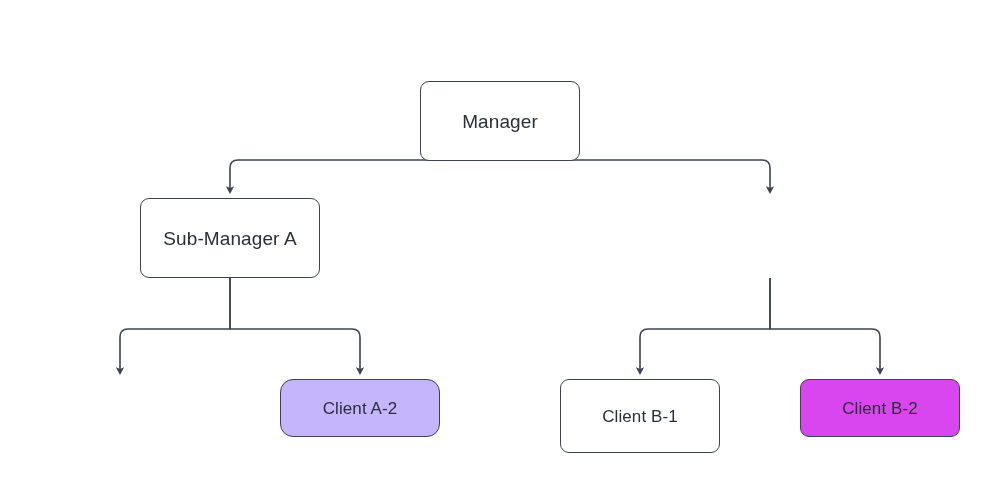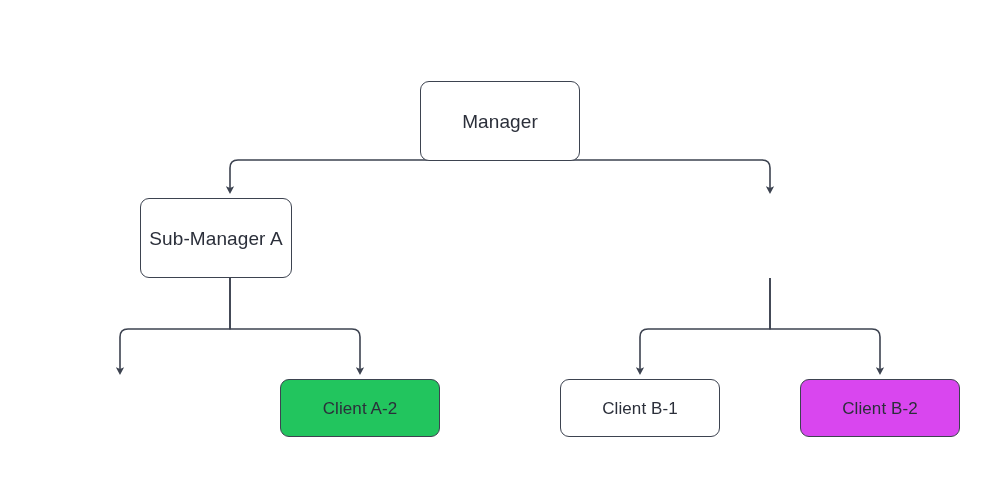--- a/index.html
+++ b/index.html
@@ -73,31 +73,31 @@
       <path d="M 770 278 L 770 329 L 648 329 Q 640 329 640 337 L 640 371" marker-end="url(#arrowhead)"></path>
 
       <path d="M 770 278 L 770 329 L 872 329 Q 880 329 880 337 L 880 371" marker-end="url(#arrowhead)"></path>
     </g>
   </svg>
 
   <div class="node" id="node-manager" style="left: 420px; top: 38px; width: 160px; height: 80px; font-size: 19px; background: rgb(255, 255, 255); border-color: rgb(61, 67, 80); color: rgb(43, 47, 58); margin-top: 43px;">
     <span class="node-label">Manager</span>
   </div>
 
-  <div class="node" id="node-sub-manager-a" style="left: 140px; top: 198px; width: 152px; height: 80px; font-size: 19px; background: rgb(255, 255, 255); border-color: rgb(61, 67, 80); color: rgb(43, 47, 58);">
+  <div class="node" id="node-sub-manager-a" style="left: 140px; top: 198px; width: 180px; height: 80px; font-size: 19px; background: rgb(255, 255, 255); border-color: rgb(61, 67, 80); color: rgb(43, 47, 58);">
     <span class="node-label">Sub-Manager A</span>
   </div>
 
 
 
-  <div class="node" id="node-client-a-2" style="left: 280px; top: 379px; width: 160px; height: 58px; font-size: 17px; background: #22c55e; border-color: rgb(61, 67, 80); color: rgb(43, 47, 58);">
+  <div class="node" id="node-client-a-2" style="left: 280px; top: 379px; width: 160px; height: 58px; font-size: 17px; background: #c4b5fd; border-color: rgb(61, 67, 80); color: rgb(43, 47, 58); border-radius: 13px;">
     <span class="node-label">Client A-2</span>
   </div>
 
-  <div class="node" id="node-client-b-1" style="left: 560px; top: 379px; width: 160px; height: 58px; font-size: 17px; background: rgb(255, 255, 255); border-color: rgb(61, 67, 80); color: rgb(43, 47, 58);">
+  <div class="node" id="node-client-b-1" style="left: 560px; top: 379px; width: 160px; height: 74px; font-size: 17px; background: rgb(255, 255, 255); border-color: rgb(61, 67, 80); color: rgb(43, 47, 58);">
     <span class="node-label">Client B-1</span>
   </div>
 
   <div class="node" id="node-client-b-2" style="left: 800px; top: 379px; width: 160px; height: 58px; font-size: 17px; background: #d946ef; border-color: rgb(61, 67, 80); color: rgb(43, 47, 58);">
     <span class="node-label">Client B-2</span>
   </div>
 
 </div>
 
 </body></html>

